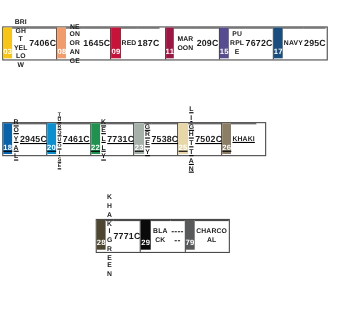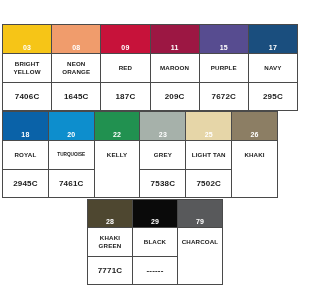--- a/index.html
+++ b/index.html
@@ -35,33 +35,34 @@
   .group-row1 {
     position: absolute;
     left: 2px;
     top: 24px;
     width: 296px;
   }
   .group-row2 {
     position: absolute;
     left: 2px;
     top: 111px;
-    width: 276px;
+    width: 240px;
+    text-decoration: underline;
   }
   .group-row3 {
     position: absolute;
     left: 87px;
     top: 199px;
-    width: 136px;
+    width: 122px;
   }
 
   .col {
     flex: 1 1 0;
     display: flex;
-    flex-direction: column;
+    flex-direction: row;
     border-right: 1px solid #4a4a4a;
     box-sizing: border-box;
     min-width: 0;
   }
   .col:last-child {
     border-right: none;
   }
 
   .swatch {
     height: 28px;
@@ -221,20 +222,23 @@
           <span class="cd">7461C</span>
         </div>
       </div>
       <div class="col">
         <div class="swatch" style="background: rgb(33, 145, 80);">
           <span class="num" style="color: rgb(255, 255, 255);">22</span>
         </div>
         <div class="namecell">
           <span class="nm">KELLY</span>
         </div>
+        <div class="codecell">
+          <span class="cd">7731C</span>
+        </div>
       </div>
       <div class="col">
         <div class="swatch" style="background: rgb(166, 177, 170);">
           <span class="num" style="color: rgb(255, 255, 255);">23</span>
         </div>
         <div class="namecell">
           <span class="nm">GREY</span>
         </div>
         <div class="codecell">
           <span class="cd">7538C</span>

